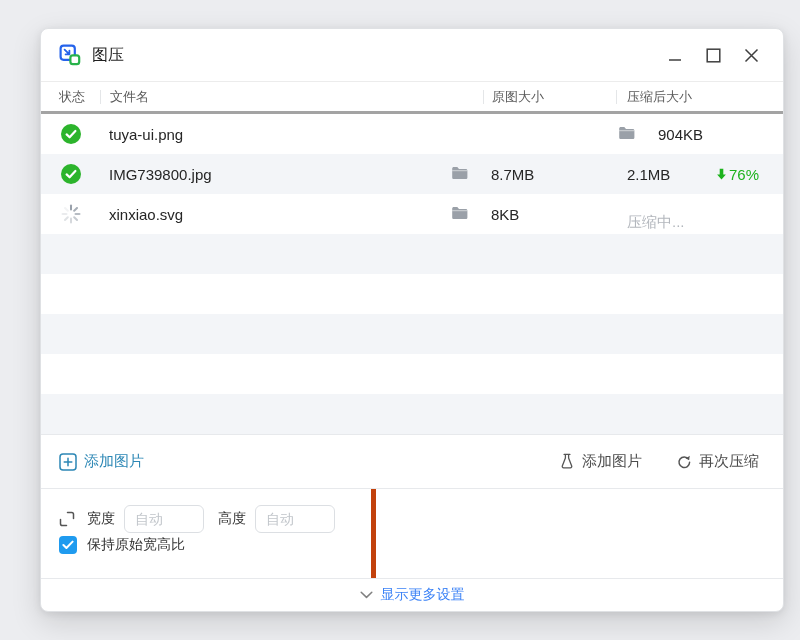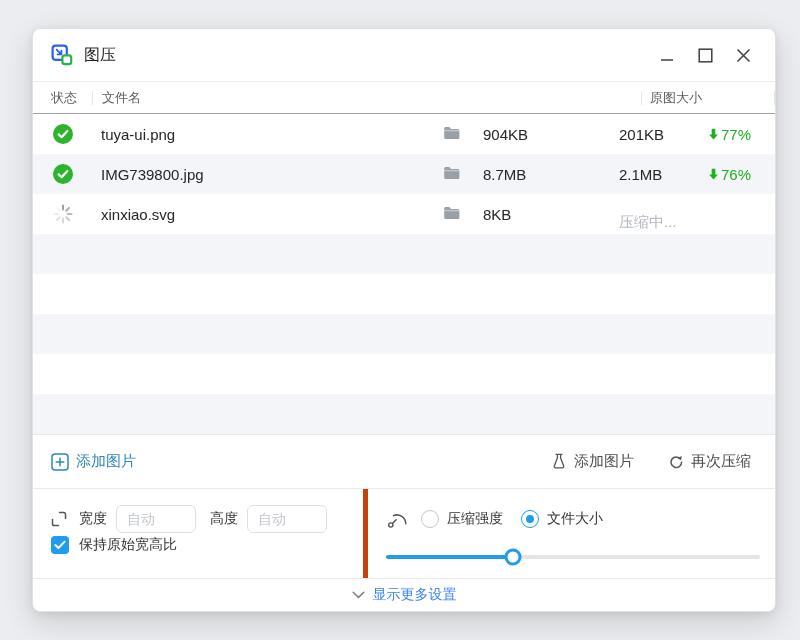--- a/index.html
+++ b/index.html
@@ -1,30 +1,30 @@
 <!DOCTYPE html>
 <html><head>
 <meta charset="utf-8">
 <style>
   * { margin:0; padding:0; box-sizing:border-box; font-family:"Liberation Sans", sans-serif; }
   html,body { width:800px; height:640px; background:#ecedf0; overflow:hidden; }
   .window {
-    position:absolute; left:32px; top:28px; width:744px; height:584px;
+    position:absolute; left:40px; top:28px; width:744px; height:584px;
     background:#fff; border-radius:8px; border:1px solid #dfe1e4;
     box-shadow:0 10px 30px rgba(0,0,0,.14), 0 2px 8px rgba(0,0,0,.08);
     display:flex; flex-direction:column; overflow:hidden;justify-content:space-between;
   }
   
   .titlebar { height:52px; display:flex; align-items:center; padding:0 24px 0 18px; flex:0 0 auto; }
   .app-icon { width:22px; height:22px; margin-right:11px; }
   .title { font-size:16px; color:#1f1f1f; flex:1; }
   .controls { display:flex; align-items:center; }
   .ctrl { width:16px; height:16px; margin-left:22px; display:flex; align-items:center; justify-content:center; cursor:pointer; }
   
-  .thead { height:33px; border-top:1px solid #ececec; border-bottom:1px solid #a3a3a3;
+  .thead { height:33px; border-top:1px solid #ececec; border-bottom:3px solid #a3a3a3;
     display:flex; align-items:center; font-size:13px; color:#5a5a5a; flex:0 0 auto; }
   .vsep { width:1px; height:14px; background:#e4e6e8; flex:0 0 auto; }
   .th-status { width:59px; padding-left:18px; }
   .th-name  { flex:1; padding-left:9px; }
   .th-orig  { width:132px; padding-left:8px; }
   .th-comp  { width:166px; padding-left:10px; }
   
   .tbody { flex:0 0 auto; }
   .row { height:40px; display:flex; align-items:center; font-size:15px; color:#262626; }
   .row.stripe { background:#f3f5f8; }
@@ -100,20 +100,21 @@
     </div>
   </div>
 
   <div class="thead">
     <span class="th-status">状态</span>
     <span class="vsep"></span>
     <span class="th-name">文件名</span>
     <span class="vsep"></span>
     <span class="th-orig">原图大小</span>
     <span class="vsep"></span>
+    <span class="th-comp">压缩后大小</span>
   </div>
 
   <div class="tbody">
 
     <div class="row">
       <span class="cell-status">
         <svg width="20" height="20" viewBox="0 0 20 20">
           <circle cx="10" cy="10" r="10" fill="#2cb42c"></circle>
           <path d="M5.6 10.4 L8.6 13.3 L14.4 7" fill="none" stroke="#fff" stroke-width="2.2" stroke-linecap="round" stroke-linejoin="round"></path>
         </svg>
@@ -121,29 +122,20 @@
       <span class="cell-name">
         <span>tuya-ui.png</span>
         <span>
           <svg width="17" height="14" viewBox="0 0 17 14">
               <path d="M1.2 2.6c0-.9.7-1.6 1.6-1.6h3.5l1.7 2h6.8c.9 0 1.6.7 1.6 1.6v6.8c0 .9-.7 1.6-1.6 1.6H2.8c-.9 0-1.6-.7-1.6-1.6V2.6z" fill="#9aa0a8"></path>
               <rect x="1.2" y="4.2" width="15.2" height="1" fill="#fff" opacity=".55"></rect>
             </svg>
         </span>
       </span>
       <span class="cell-orig">904KB</span>
-      <span class="cell-comp">
-        <span>201KB</span>
-        <span class="pct">
-          <svg width="11" height="12" viewBox="0 0 11 12">
-              <path d="M5.5 11.4 L1.1 6.4 H3.7 V0.8 H7.3 V6.4 H9.9 Z" fill="#1db31d"></path>
-            </svg>
-          <span>77%</span>
-        </span>
-      </span>
     </div>
 
     <div class="row stripe">
       <span class="cell-status">
         <svg width="20" height="20" viewBox="0 0 20 20">
           <circle cx="10" cy="10" r="10" fill="#2cb42c"></circle>
           <path d="M5.6 10.4 L8.6 13.3 L14.4 7" fill="none" stroke="#fff" stroke-width="2.2" stroke-linecap="round" stroke-linejoin="round"></path>
         </svg>
       </span>
       <span class="cell-name">
@@ -243,39 +235,20 @@
       </div>
       <div class="aspect-row">
         <span class="checkbox">
           <svg width="12" height="10" viewBox="0 0 12 10">
               <path d="M1.4 5 L4.4 8 L10.6 1.6" fill="none" stroke="#fff" stroke-width="2" stroke-linecap="round" stroke-linejoin="round"></path>
             </svg>
         </span>
         <span class="set-label" style="margin-left:10px">保持原始宽高比</span>
       </div>
     </div>
-    <div class="pane-right">
-      <div class="mode-row">
-        <svg width="22" height="19" viewBox="0 0 22 19">
-          <circle cx="4.8" cy="15" r="2.1" fill="none" stroke="#555" stroke-width="1.4"></circle>
-          <line x1="6.4" y1="13.5" x2="10.2" y2="9.7" stroke="#555" stroke-width="1.5" stroke-linecap="round"></line>
-          <path d="M7.4 5.6 A9 9 0 0 1 19.8 13.8" fill="none" stroke="#555" stroke-width="1.5" stroke-linecap="round"></path>
-        </svg>
-        <span class="radio" style="margin-left:13px"></span>
-        <span class="set-label" style="margin-left:8px">压缩强度</span>
-        <span class="radio checked" style="margin-left:18px"></span>
-        <span class="set-label" style="margin-left:8px">文件大小</span>
-      </div>
-      <div class="slider-row">
-        <div class="slider-track">
-          <div class="slider-fill" style="width: 34%;"></div>
-          <div class="slider-thumb" style="left: 34%;"></div>
-        </div>
-      </div>
-    </div>
   </div>
 
   <div class="footerbar">
     <svg width="13" height="8" viewBox="0 0 13 8">
       <path d="M1.2 1.2 L6.5 6.4 L11.8 1.2" fill="none" stroke="#808080" stroke-width="1.5" stroke-linecap="round" stroke-linejoin="round"></path>
     </svg>
     <span>显示更多设置</span>
   </div>
 
 </div>

